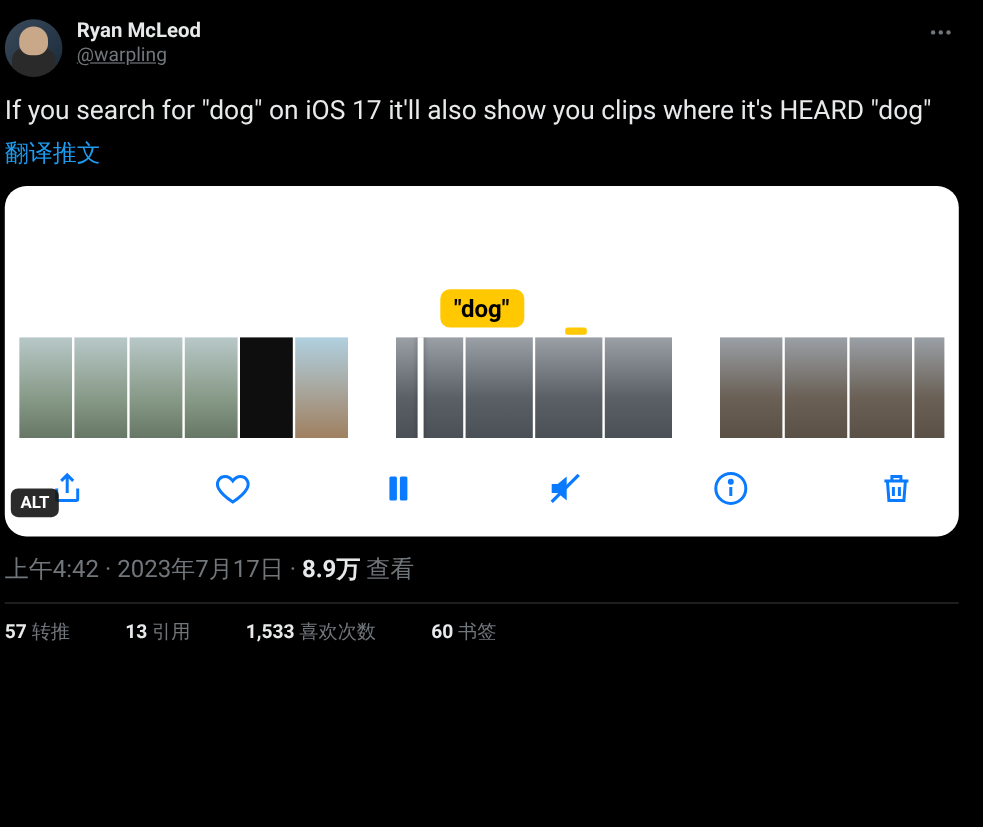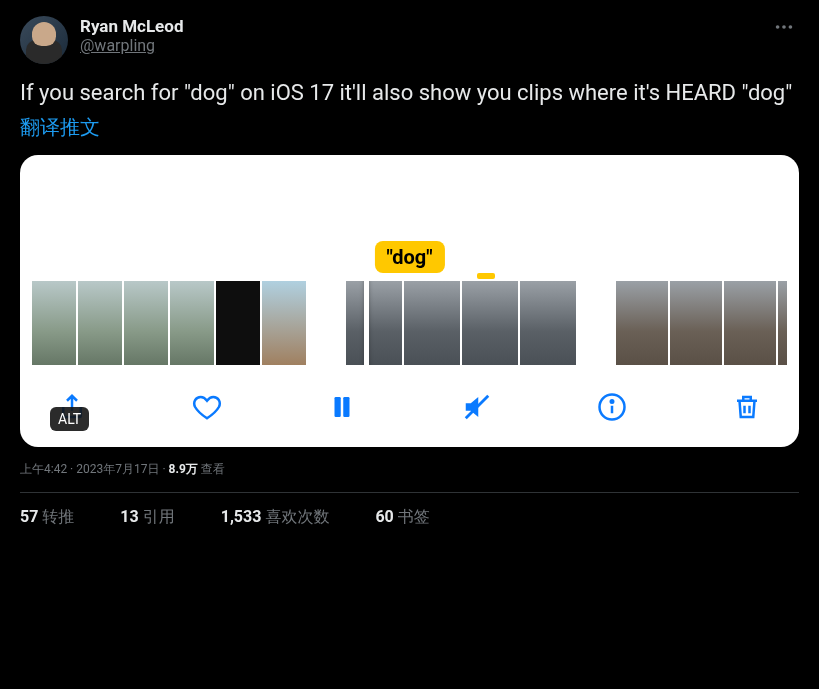--- a/index.html
+++ b/index.html
@@ -5,21 +5,21 @@
   * { box-sizing: border-box; margin: 0; padding: 0; }
   body {
     background: #000;
     font-family: -apple-system, BlinkMacSystemFont, "Segoe UI", Roboto, Helvetica, Arial, sans-serif;
     color: #e7e9ea;
     width: 819px;
     height: 689px;
     overflow: hidden;
   }
   .tweet {
-    padding: 16px 20px 12px 20px;
+    padding: 16px 20px 12px 4px;
   }
   .header {
     display: flex;
     align-items: flex-start;
     margin-bottom: 14px;
   }
   .avatar {
     width: 48px;
     height: 48px;
     border-radius: 50%;
@@ -134,33 +134,33 @@
     padding: 24px 22px 8px 22px;
   }
   .tool-btn {
     width: 36px; height: 36px;
     display: flex; align-items: center; justify-content: center;
     cursor: pointer;
   }
   .tool-btn svg { width: 30px; height: 30px; }
   .alt-badge {
     position: absolute;
-    left: 30px;
+    left: 5px;
     bottom: 16px;
     background: rgba(20,20,20,0.9);
     color: #fff;
-    font-weight: 400;
+    font-weight: 700;
     font-size: 14px;
     padding: 4px 8px;
     border-radius: 6px;
     cursor: pointer;
   }
   .meta {
     color: #71767b;
-    font-size: 12px;
+    font-size: 20px;
     padding-bottom: 14px;
     border-bottom: 1px solid #2f3336;
   }
   .meta .views-num { color: #e7e9ea; font-weight: 700; }
   .stats {
     display: flex;
     gap: 46px;
     padding: 14px 0 6px 0;
     color: #71767b;
     font-size: 16px;

